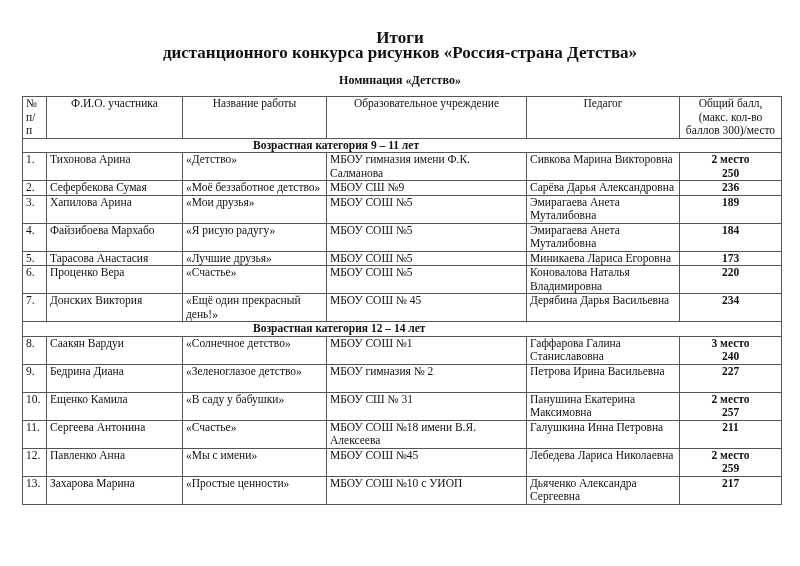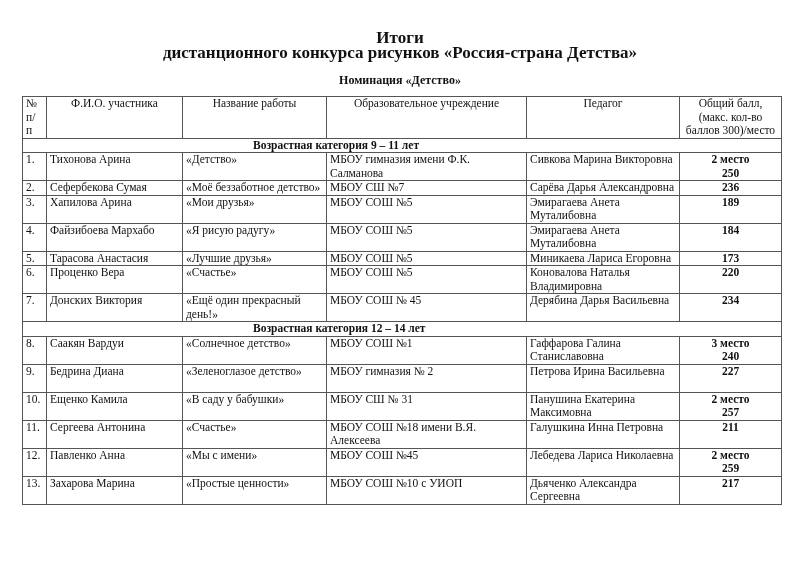--- a/index.html
+++ b/index.html
@@ -56,21 +56,21 @@
         <td class="c">Сивкова Марина Викторовна</td>
         <td class="score">
           <div>2 место</div>
           <div>250</div>
         </td>
       </tr>
       <tr style="height: 12px;">
         <td class="num">2.</td>
         <td>Сефербекова Сумая</td>
         <td class="c">«Моё беззаботное детство»</td>
-        <td class="c">МБОУ СШ №7</td>
+        <td class="c">МБОУ СШ №9</td>
         <td class="c">Сарёва Дарья Александровна</td>
         <td class="score">
           <div>236</div>
         </td>
       </tr>
       <tr style="height: 27px;">
         <td class="num">3.</td>
         <td>Хапилова Арина</td>
         <td class="c">«Мои друзья»</td>
         <td class="c">МБОУ СОШ №5</td>

